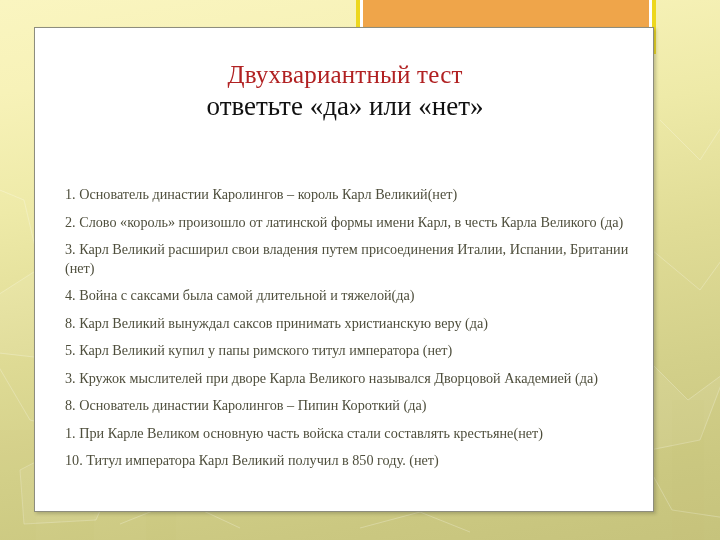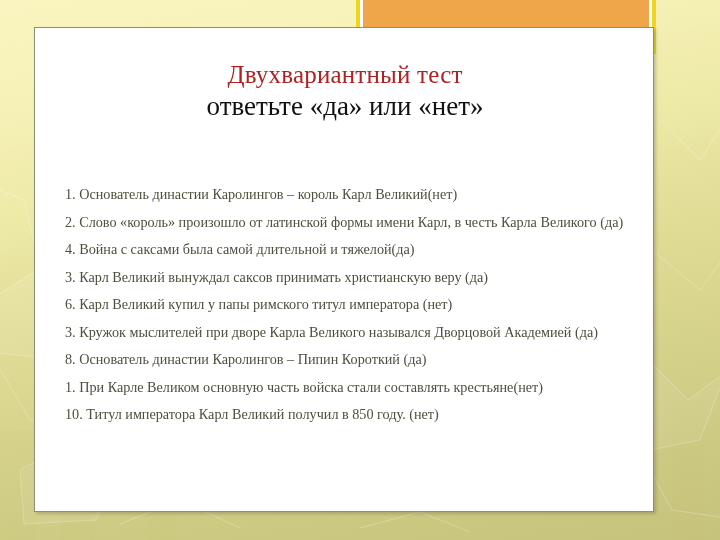--- a/index.html
+++ b/index.html
@@ -156,23 +156,24 @@
   <div class="card">
 
     <div class="title-block">
       <div class="title-line-1">Двухвариантный тест</div>
       <div class="title-line-2">ответьте «да» или «нет»</div>
     </div>
 
     <div class="list">
       <p class="q-item">1. Основатель династии Каролингов – король Карл Великий(нет)</p>
       <p class="q-item">2. Слово «король» произошло от латинской формы имени Карл, в честь Карла Великого (да)</p>
+      <p class="q-item">3. Карл Великий расширил свои владения путем присоединения Италии, Испании, Британии (нет)</p>
       <p class="q-item">4. Война с саксами была самой длительной и тяжелой(да)</p>
-      <p class="q-item">3. Карл Великий вынуждал саксов принимать христианскую веру (да)</p>
-      <p class="q-item">6. Карл Великий купил у папы римского титул императора (нет)</p>
+      <p class="q-item">8. Карл Великий вынуждал саксов принимать христианскую веру (да)</p>
+      <p class="q-item">5. Карл Великий купил у папы римского титул императора (нет)</p>
       <p class="q-item">3. Кружок мыслителей при дворе Карла Великого назывался Дворцовой Академией  (да)</p>
       <p class="q-item">8. Основатель династии Каролингов – Пипин Короткий (да)</p>
       <p class="q-item">1. При Карле Великом основную часть войска стали составлять крестьяне(нет)</p>
       <p class="q-item">10. Титул императора Карл Великий получил в 850 году. (нет)</p>
     </div>
 
   </div>
 </div>
 
 </body></html>

